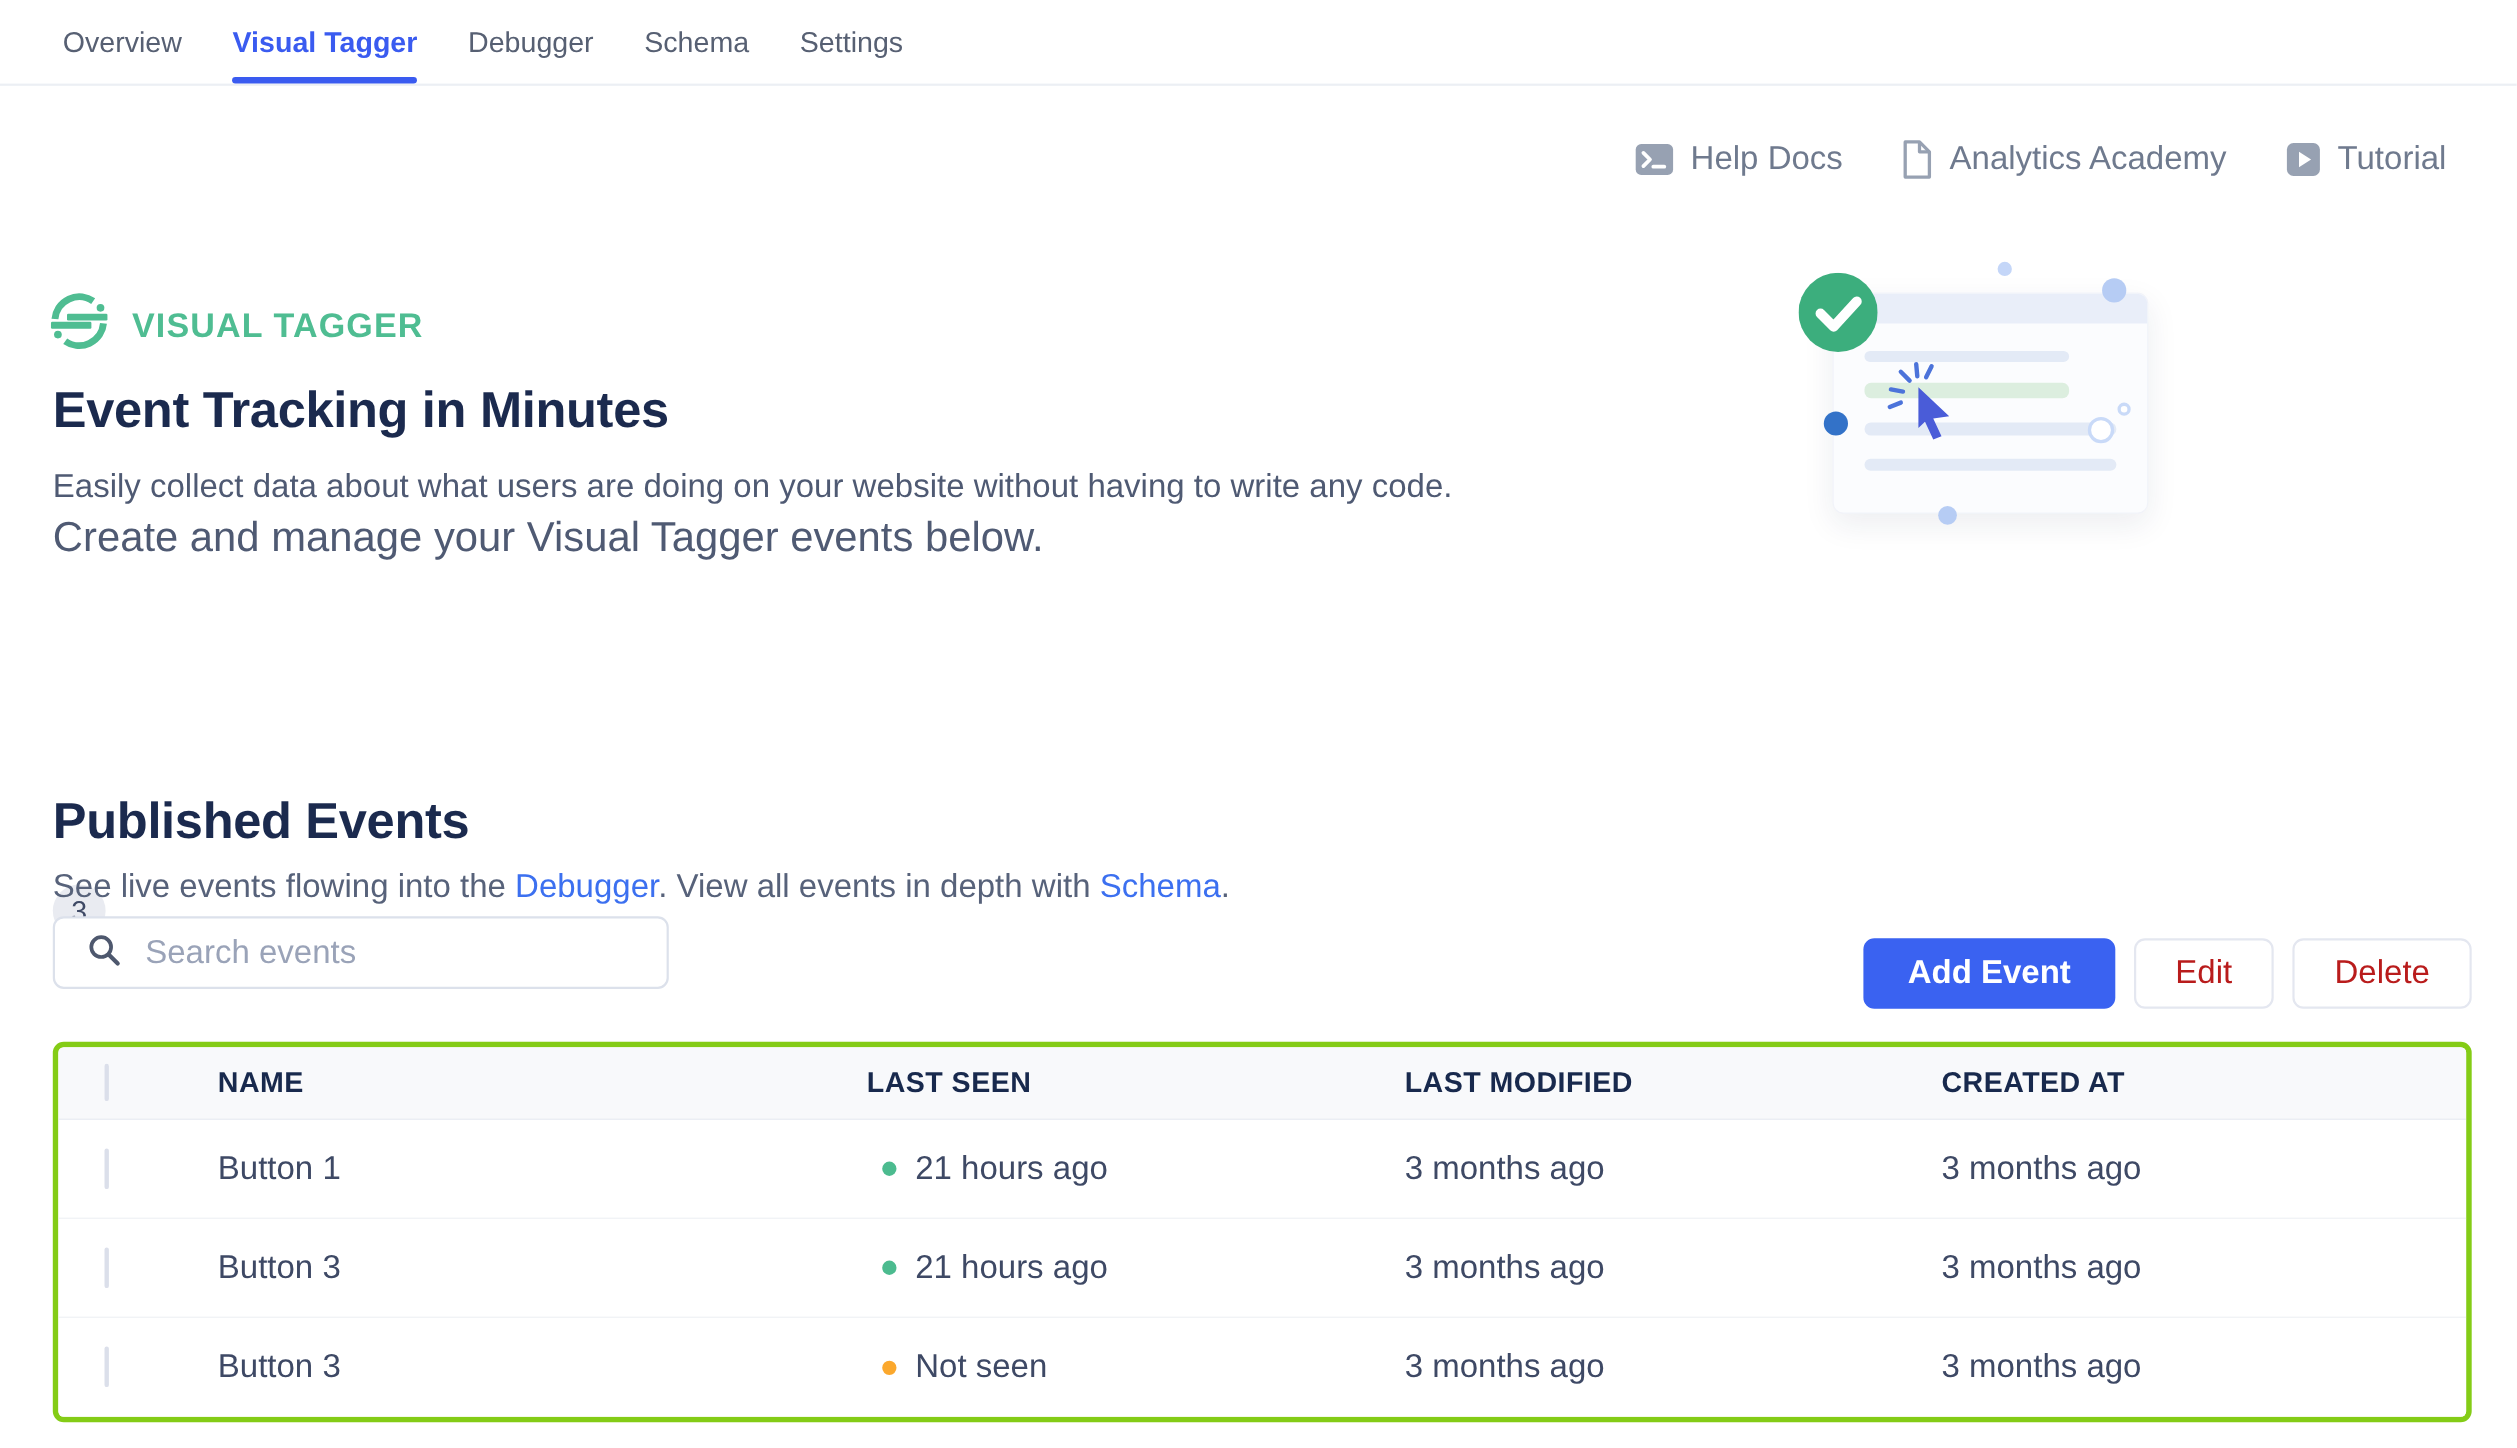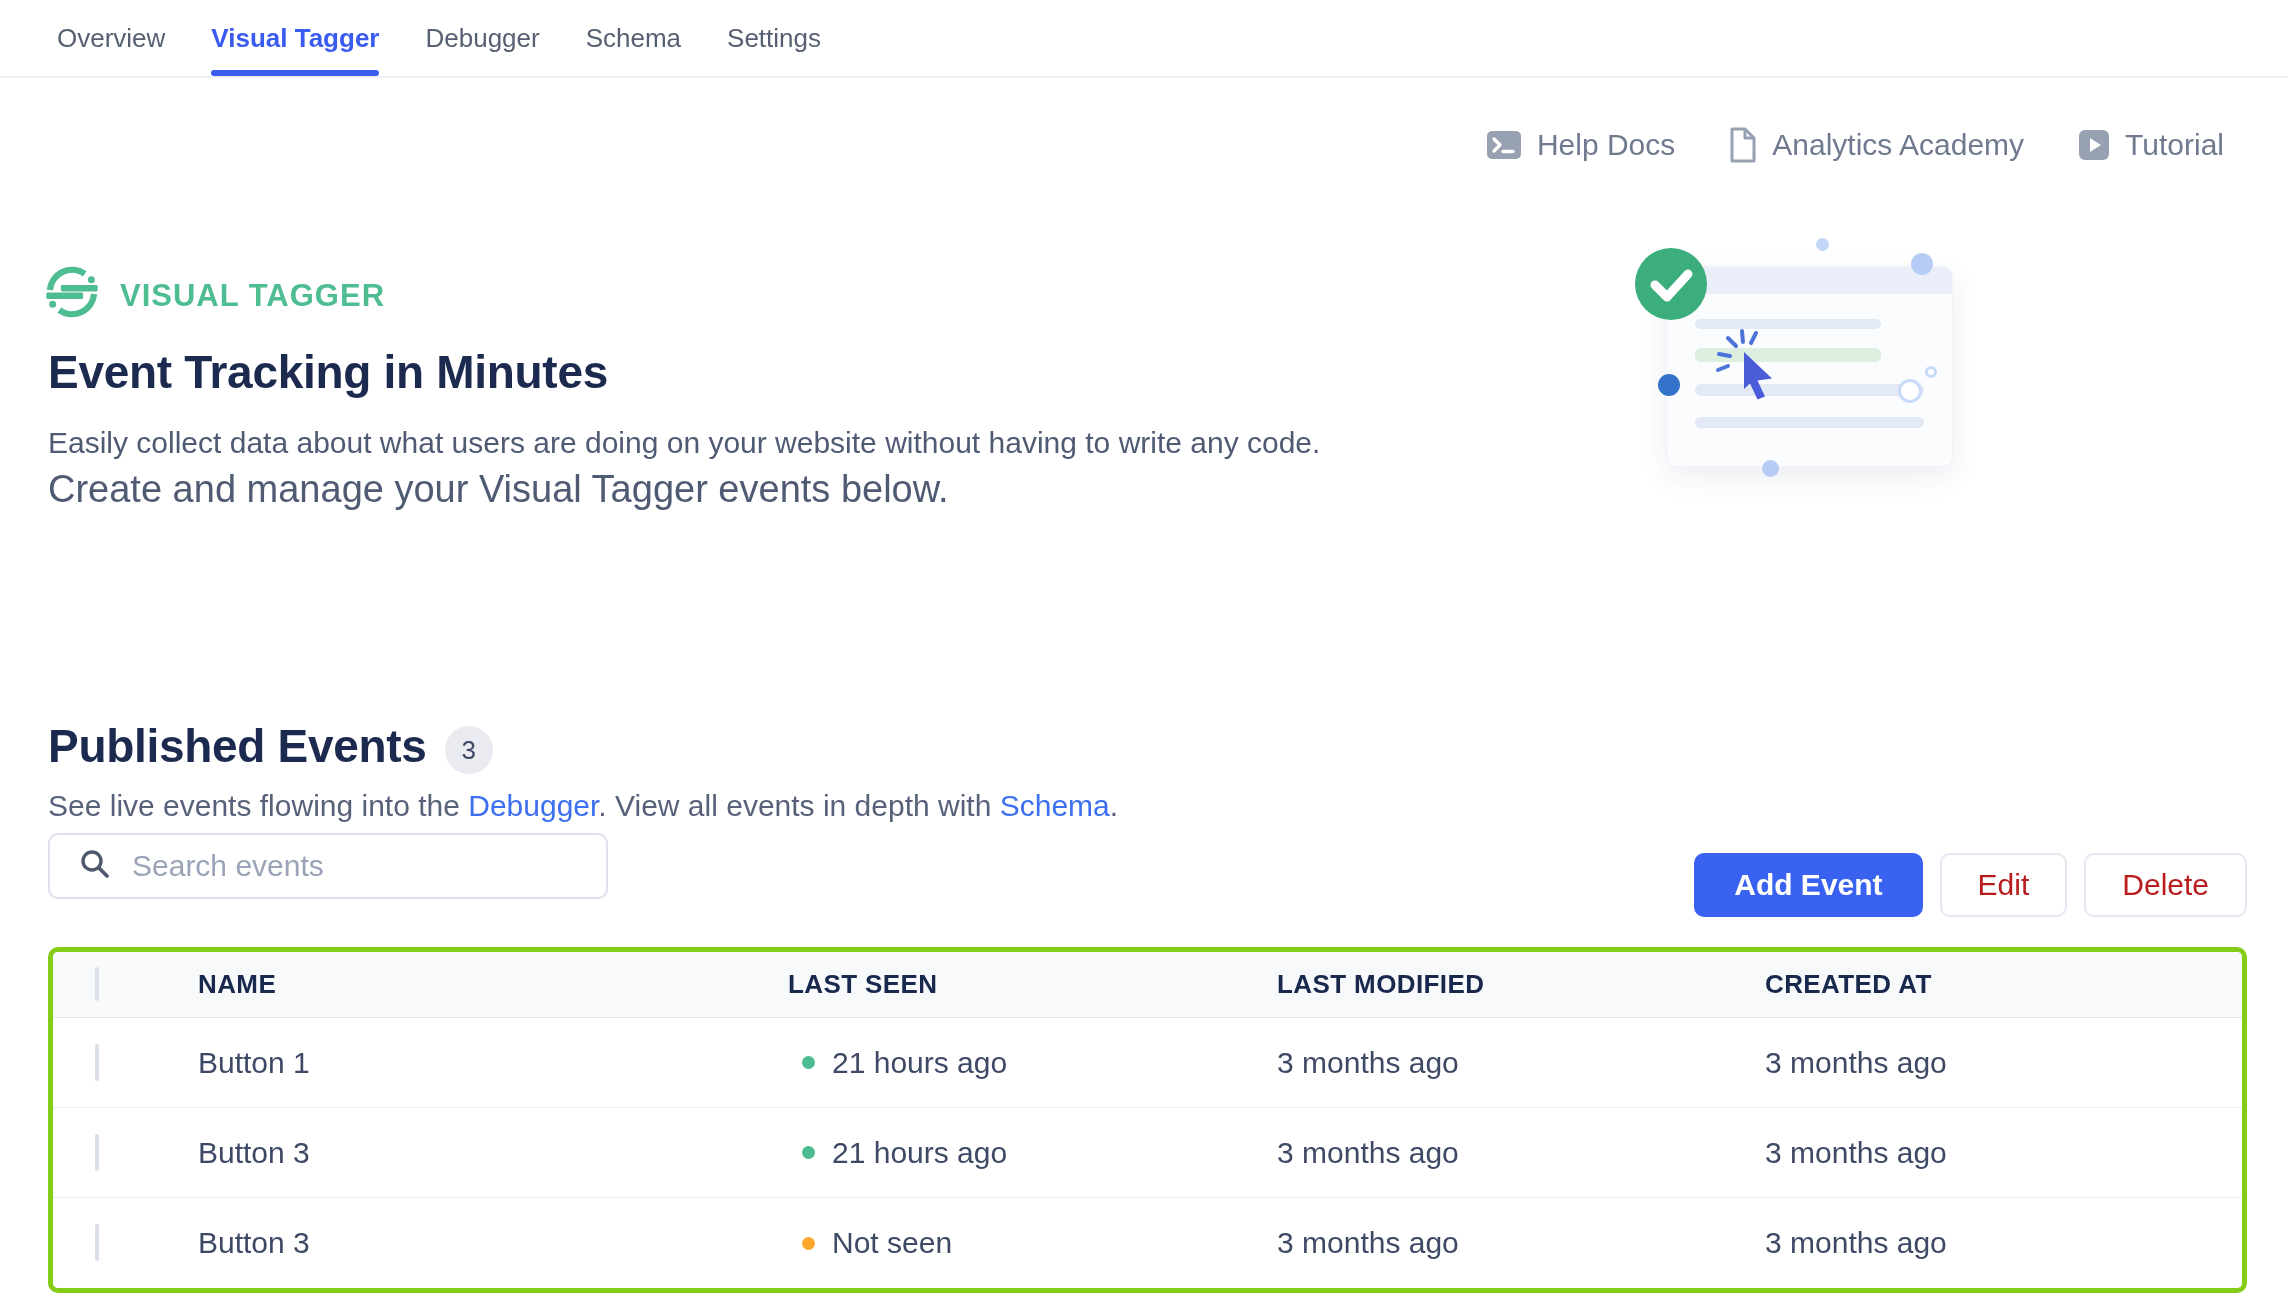--- a/index.html
+++ b/index.html
@@ -38,21 +38,21 @@
              box-shadow:0 10px 28px rgba(27,42,78,0.08); }
   .il-strip { position:absolute; left:1667px; top:267px; width:285px; height:27px;
               background:#E9EEF9; border-radius:9px 9px 0 0; }
   .il-line { position:absolute; background:#E3EAF6; border-radius:6px; }
   .il-line.g { background:#DCEEDF; }
   .il-dot { position:absolute; border-radius:50%; }
   .check-badge { position:absolute; left:1635px; top:248px; }
   .cursor-svg { position:absolute; left:1706px; top:320px; }
 
   
-  .h2row { position:absolute; left:48px; top:718px; display:flex; align-items:flex-end; gap:18px; }
+  .h2row { position:absolute; left:48px; top:718px; display:flex; align-items:flex-start; gap:30px;flex-direction:column; }
   .h2 { font-size:46px; line-height:56px; font-weight:700; color:#1B2A4E; letter-spacing:-0.3px; }
   .badge { width:48px; height:48px; border-radius:50%; background:#E9EBF1; color:#3E4965;
            font-size:26px; display:flex; align-items:center; justify-content:center; }
   .subtitle { position:absolute; left:48px; top:786px; font-size:30px; line-height:40px; color:#57627A; }
   .subtitle .lnk { color:#3C70F0; cursor:pointer; }
 
   
   .toolbar { position:absolute; left:48px; top:833px; width:2199px; height:66px;
              display:flex; align-items:center; }
   .searchbox { width:560px; height:66px; border:2px solid #DCE1EB; border-radius:10px;

